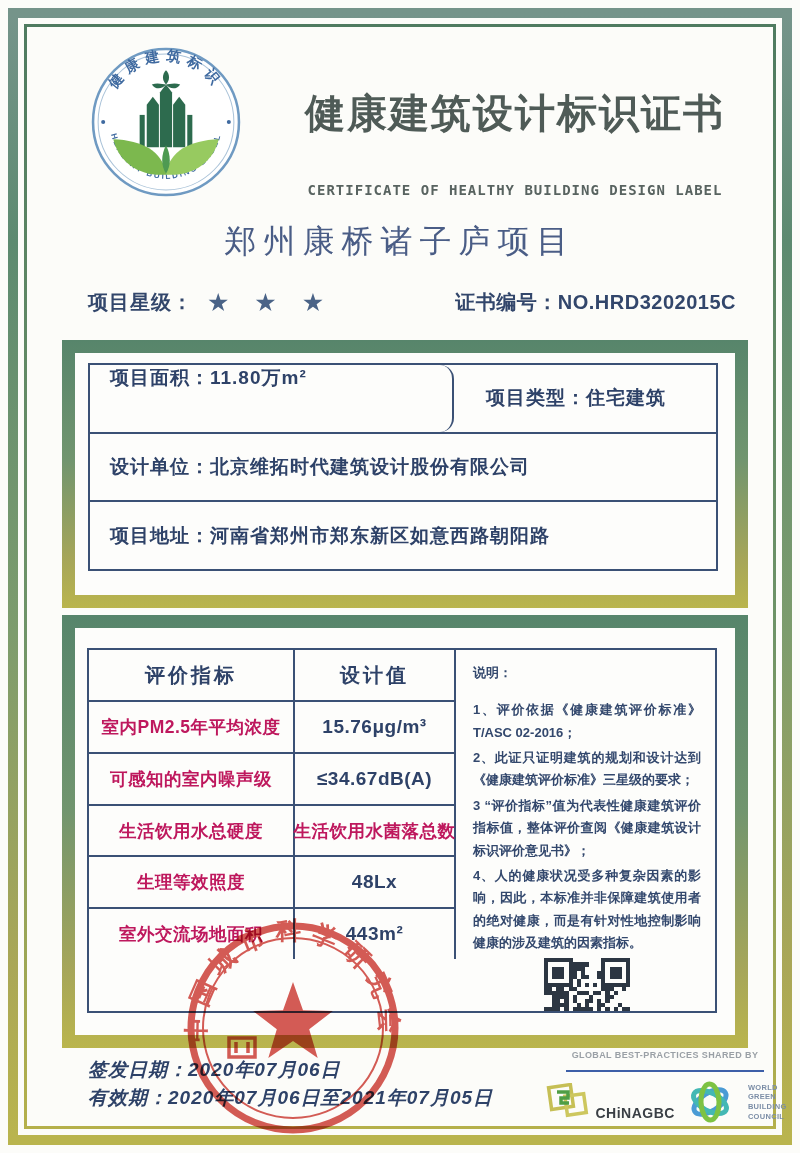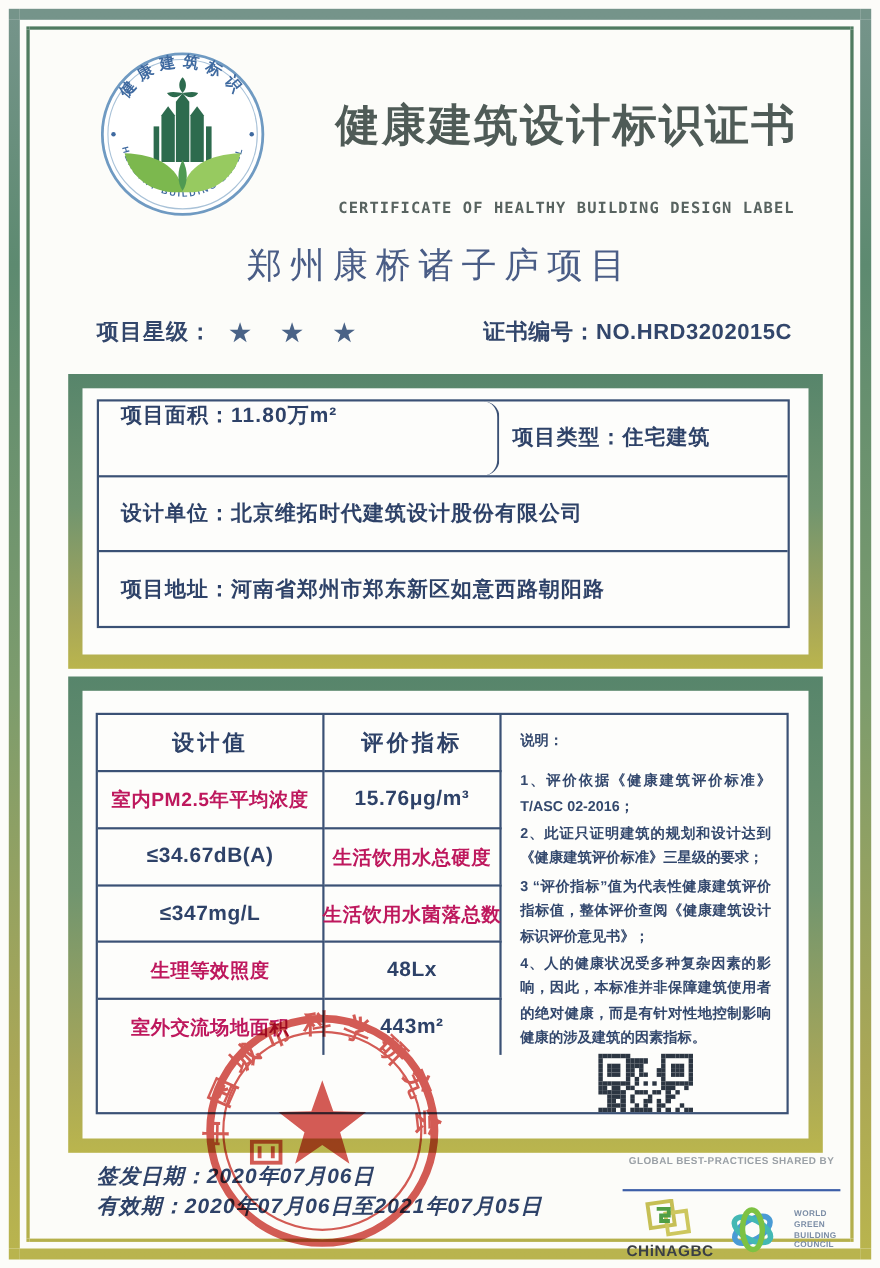--- a/index.html
+++ b/index.html
@@ -17,40 +17,40 @@
   
   .logo{position:absolute;left:90px;top:46px;width:152px;height:152px;}
   .title{position:absolute;left:270px;top:86px;width:490px;text-align:center;
     font-size:40px;font-weight:600;letter-spacing:2px;color:#4f5b57;}
   .subtitle{position:absolute;left:270px;top:146px;width:490px;text-align:center;
     font-family:"DejaVu Sans Mono",monospace;font-size:14px;font-weight:bold;
     letter-spacing:1px;color:#586360;margin-top:36px;}
   .project-name{position:absolute;left:60px;top:220px;width:680px;text-align:center;
     font-size:32px;font-weight:500;letter-spacing:7px;color:#4a5d86;}
 
-  .star-row{position:absolute;left:88px;right:80px;top:288px;display:flex;}
+  .star-row{position:absolute;left:88px;right:64px;top:288px;display:flex;align-items:center;}
   .star-label{font-size:20px;font-weight:bold;color:#32466b;letter-spacing:1px;}
   .stars{font-size:25px;color:#4a6387;letter-spacing:9px;margin-left:14px;}
   .cert-no{margin-left:auto;font-size:20px;font-weight:bold;color:#32466b;letter-spacing:.5px;}
 
   
   .gbox{position:absolute;left:62px;width:686px;
     background:linear-gradient(180deg,#57856b 0%,#71956f 45%,#a6a659 82%,#bab54d 100%);}
   .gbox-inner{position:absolute;inset:13px;background:#fdfdfb;}
   .gbox1{top:340px;height:268px;}
   .gbox2{top:615px;height:433px;}
 
   
   .t1{position:absolute;left:13px;top:10px;width:626px;height:204px;
     border:2px solid #3b5175;display:flex;flex-direction:column;}
   .t1-row{flex:1;display:flex;align-items:center;border-top:2px solid #3b5175;padding-left:20px;}
   .t1-row.first{border-top:none;padding-left:0;}
   .t1-cellA{width:364px;height:100%;display:flex;align-items:flex-start;
     border-right:2px solid #3b5175;padding-left:20px;box-sizing:border-box;border-radius:14px;}
-  .t1-cellB{flex:1;height:100%;display:flex;align-items:center;padding-left:12px;}
+  .t1-cellB{flex:1;height:100%;display:flex;align-items:center;padding-left:32px;}
   .lbl,.val{font-size:19px;font-weight:600;color:#2e4268;letter-spacing:1px;white-space:nowrap;}
 
   
   .t2{position:absolute;left:12px;top:20px;width:626px;height:361px;
     border:2px solid #3b5175;display:grid;
     grid-template-columns:206px 161px 1fr;grid-template-rows:50px repeat(6,1fr);}
   .tc{display:flex;align-items:center;justify-content:center;border-top:2px solid #3b5175;}
   .tc.c1,.tc.c2{border-right:2px solid #3b5175;}
   .tc.top{border-top:none;}
   .tc .hdr{font-size:20px;font-weight:bold;color:#2e4268;letter-spacing:3px;}
@@ -64,23 +64,23 @@
   .qr{display:grid;grid-template-columns:repeat(21,1fr);grid-template-rows:repeat(21,1fr);
     width:86px;height:86px;margin:4px auto 0 auto;background:#fdfdfb;}
   .qr i{display:block;}
   .qr i.d{background:#2c3642;}
 
   
   .dates{position:absolute;left:88px;top:1056px;font-style:italic;}
   .date-line{font-size:19px;font-weight:bold;color:#2e4268;letter-spacing:1px;line-height:1.45;}
   .footer-right{position:absolute;left:566px;top:1050px;width:198px;}
   .shared-by{font-size:9px;color:#9aa0a6;letter-spacing:.4px;text-align:center;
-    border-bottom:2px solid #3d5fa8;padding-bottom:21px;font-weight:bold;}
+    border-bottom:2px solid #3d5fa8;padding-bottom:10px;font-weight:bold;}
   .logos{display:flex;justify-content:center;align-items:center;gap:12px;margin-top:7px;}
-  .cgbc{display:flex;flex-direction:column;align-items:center;}
+  .cgbc{display:flex;flex-direction:row;align-items:flex-end;}
   .cgbc-text{font-size:14px;font-weight:800;color:#3a3f45;letter-spacing:.5px;margin-top:1px;}
   .wgbc{display:flex;align-items:center;gap:15px;}
   .wgbc-text div{font-size:7.5px;font-weight:bold;color:#7b8da6;line-height:1.3;letter-spacing:.3px;}
 
   
   .seal{position:absolute;left:183px;top:918px;width:220px;height:220px;
     opacity:.88;mix-blend-mode:multiply;pointer-events:none;}
 </style>
 </head>
 <body>
@@ -507,43 +507,43 @@
               <i class="d"></i>
               <i class="d"></i>
               <i class="d"></i>
               <i class=""></i>
               <i class=""></i>
               <i class="d"></i>
             </div>
 
         </div>
 
+        <div class="tc c1 top">
+          <span class="hdr">评价指标</span>
+          </div>
         <div class="tc c2 top">
           <span class="hdr">设计值</span>
           </div>
-        <div class="tc c1 top">
-          <span class="hdr">评价指标</span>
-          </div>
 
         <div class="tc c1">
           <span class="mlab">室内PM2.5年平均浓度</span>
           </div>
         <div class="tc c2">
           <span class="mval">15.76μg/m³</span>
           </div>
 
+        <div class="tc c1">
+          <span class="mlab">可感知的室内噪声级</span>
+          </div>
         <div class="tc c2">
           <span class="mval">≤34.67dB(A)</span>
           </div>
 
         <div class="tc c1">
           <span class="mlab">生活饮用水总硬度</span>
-          </div>
-        <div class="tc c2">
-          <span class="mval">≤347mg/L</span>
           </div>
 
         <div class="tc c1">
           <span class="mlab">生活饮用水菌落总数</span>
           </div>
 
         <div class="tc c1">
           <span class="mlab">生理等效照度</span>
           </div>
         <div class="tc c2">

